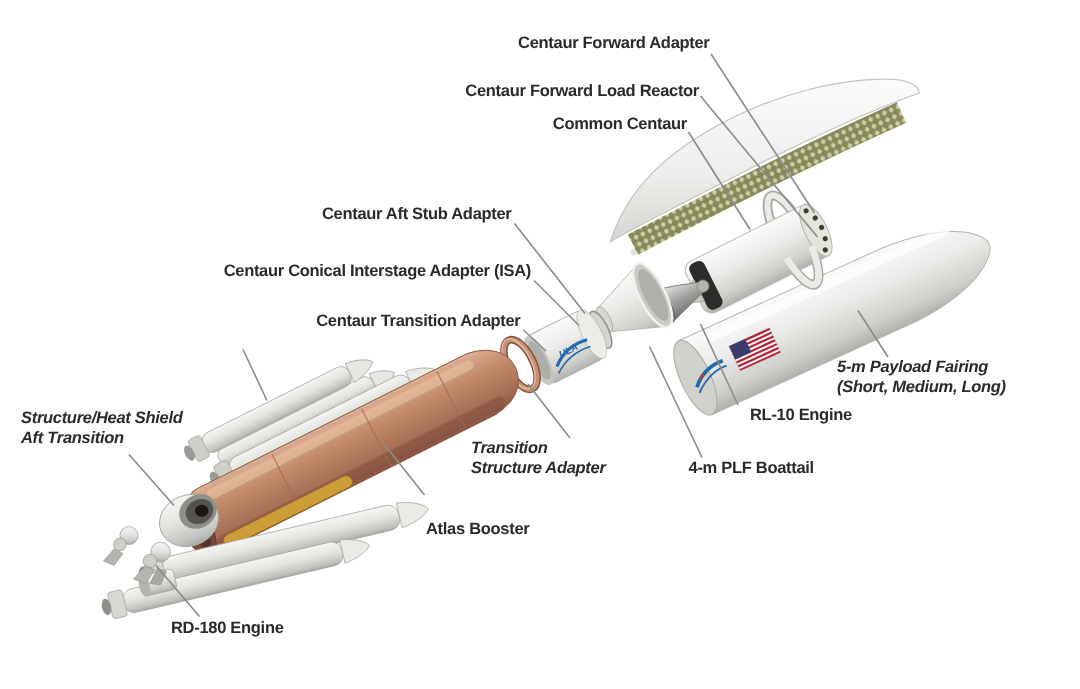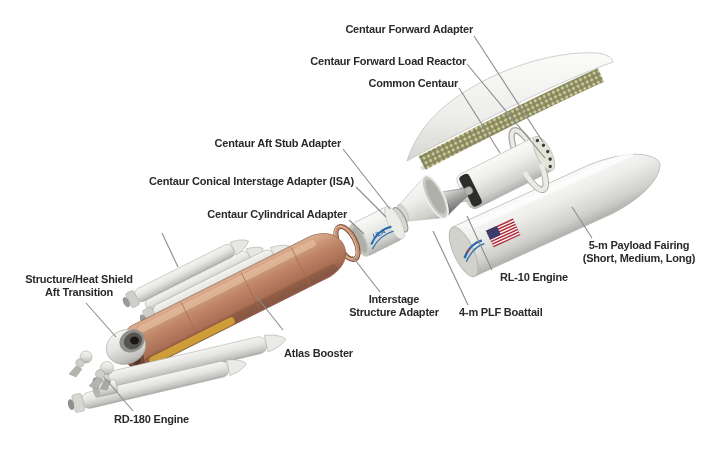--- a/index.html
+++ b/index.html
@@ -6,21 +6,21 @@
   .stage{
     position:relative;width:720px;height:459px;background:#ffffff;overflow:hidden;
     font-family:"Liberation Sans",sans-serif;
   }
   .stage svg{position:absolute;left:0;top:0;}
   .lbl{
     position:absolute;
     font:600 11px/12.5px "Liberation Sans",sans-serif;
     color:#2a2a2a;letter-spacing:-0.2px;white-space:nowrap;
   }
-  .lbl.center{text-align:center;}
+  .lbl.center{text-align:left;font-style:italic;}
   #lbl-cfa  {right:247px;top:23px;}
   #lbl-cflr {right:254px;top:55px;}
   #lbl-cc   {right:262px;top:77px;}
   #lbl-casa {right:379px;top:137px;}
   #lbl-ccisa{right:366px;top:175px;}
   #lbl-cia  {right:373px;top:208px;}
   #lbl-srb  {left:33px;top:217px;}
   #lbl-ats  {left:14px;top:273px;width:130px;}
   #lbl-rd180{left:114px;top:413px;}
   #lbl-atlas{left:284px;top:331px;margin-top:16px;}
@@ -237,29 +237,29 @@
     <line x1="86" y1="303" x2="116" y2="337"></line>
     <line x1="133" y1="411" x2="104" y2="377"></line>
   </g>
 </svg>
 
 <div id="lbl-cfa" class="lbl">Centaur Forward Adapter</div>
 <div id="lbl-cflr" class="lbl">Centaur Forward Load Reactor</div>
 <div id="lbl-cc" class="lbl">Common Centaur</div>
 <div id="lbl-casa" class="lbl">Centaur Aft Stub Adapter</div>
 <div id="lbl-ccisa" class="lbl">Centaur Conical Interstage Adapter (ISA)</div>
-<div id="lbl-cia" class="lbl">Centaur Cylindrical Adapter</div>
+<div id="lbl-cia" class="lbl">Centaur Transition Adapter</div>
 <div id="lbl-ats" class="lbl center">
   <div>Structure/Heat Shield</div>
   <div>Aft Transition</div>
 </div>
 <div id="lbl-rd180" class="lbl">RD-180 Engine</div>
 <div id="lbl-atlas" class="lbl">Atlas Booster</div>
 <div id="lbl-cyl" class="lbl center">
-  <div>Interstage</div>
+  <div>Transition</div>
   <div>Structure Adapter</div>
 </div>
 <div id="lbl-boat" class="lbl">4-m PLF Boattail</div>
 <div id="lbl-rl10" class="lbl">RL-10 Engine</div>
 <div id="lbl-fair" class="lbl center">
   <div>5-m Payload Fairing</div>
   <div>(Short, Medium, Long)</div>
 </div>
 
 </div>

